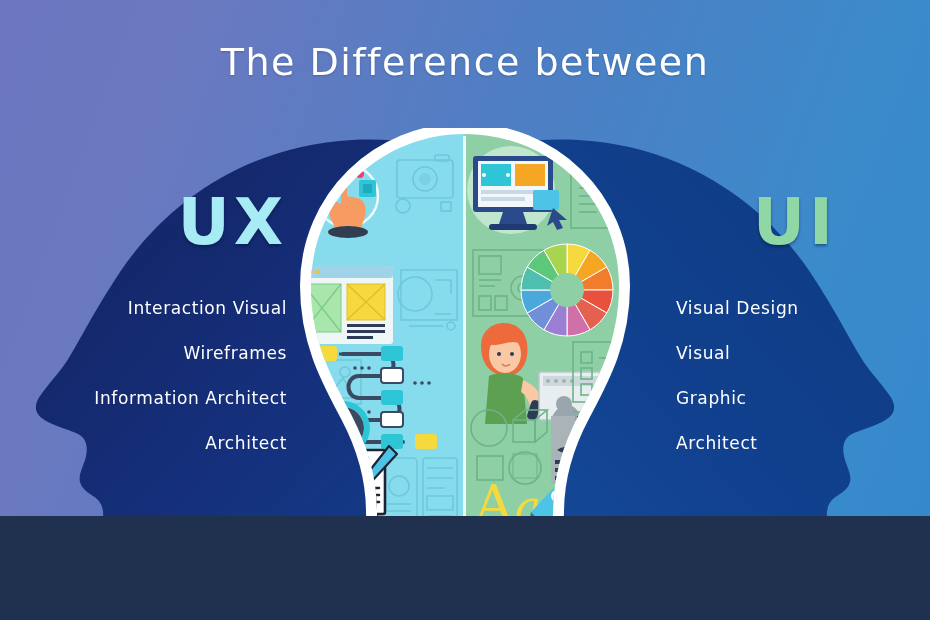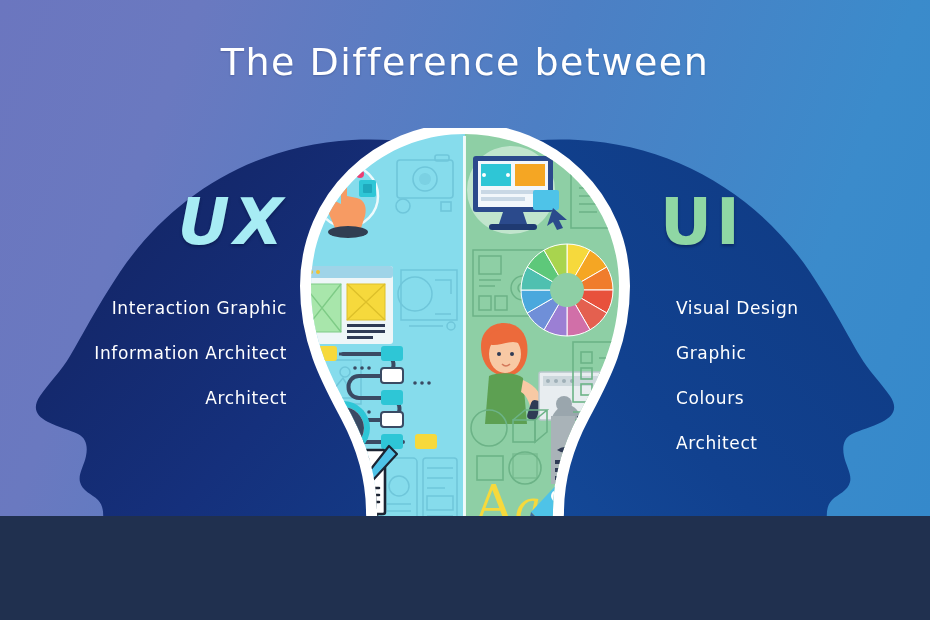--- a/index.html
+++ b/index.html
@@ -52,26 +52,26 @@
     font-size: 64px;
     font-weight: 700;
     letter-spacing: 4px;
     line-height: 1;
     margin: 0 0 46px 0;
   }
   #ux-panel .big-label {
     color: #a7ecf4;
     padding-right: 28px;
     text-shadow: 0 2px 3px rgba(5,15,55,0.45);
-    font-style: italic;
   }
   #ui-panel .big-label {
     color: #8fd7a4;
     padding-left: 30px;
     text-shadow: 0 2px 3px rgba(5,15,55,0.45);
+    text-align: center;
   }
   .term-list {
     list-style: none;
     margin: 0;
     padding: 0;
   }
   .term-list li {
     color: #ffffff;
     font-family: "DejaVu Sans", sans-serif;
     font-size: 17px;
@@ -140,32 +140,33 @@
              C 830,538 826,548 818,556
              C 806,568 790,580 778,592
              C 768,602 762,612 760,620 Z"></path>
   </svg>
 
   <div id="title">The Difference between</div>
 
   <div class="side-panel" id="ux-panel">
     <div class="big-label">UX</div>
     <ul class="term-list">
-      <li>Interaction Graphic</li>
+      <li>Interaction Visual</li>
+      <li>Wireframes</li>
       <li>Information Architect</li>
       <li>Architect</li>
     </ul>
   </div>
 
   <div class="side-panel" id="ui-panel">
     <div class="big-label">UI</div>
     <ul class="term-list">
       <li>Visual Design</li>
+      <li>Visual</li>
       <li>Graphic</li>
-      <li>Colours</li>
       <li>Architect</li>
     </ul>
   </div>
 
   <div id="bulb-wrap">
     <svg width="360" height="480" viewBox="0 0 360 480">
       <defs>
         <path id="bulbGlassPath" d="M180,6
                  C 95,6 26,72 26,158
                  C 26,214 48,252 66,286

